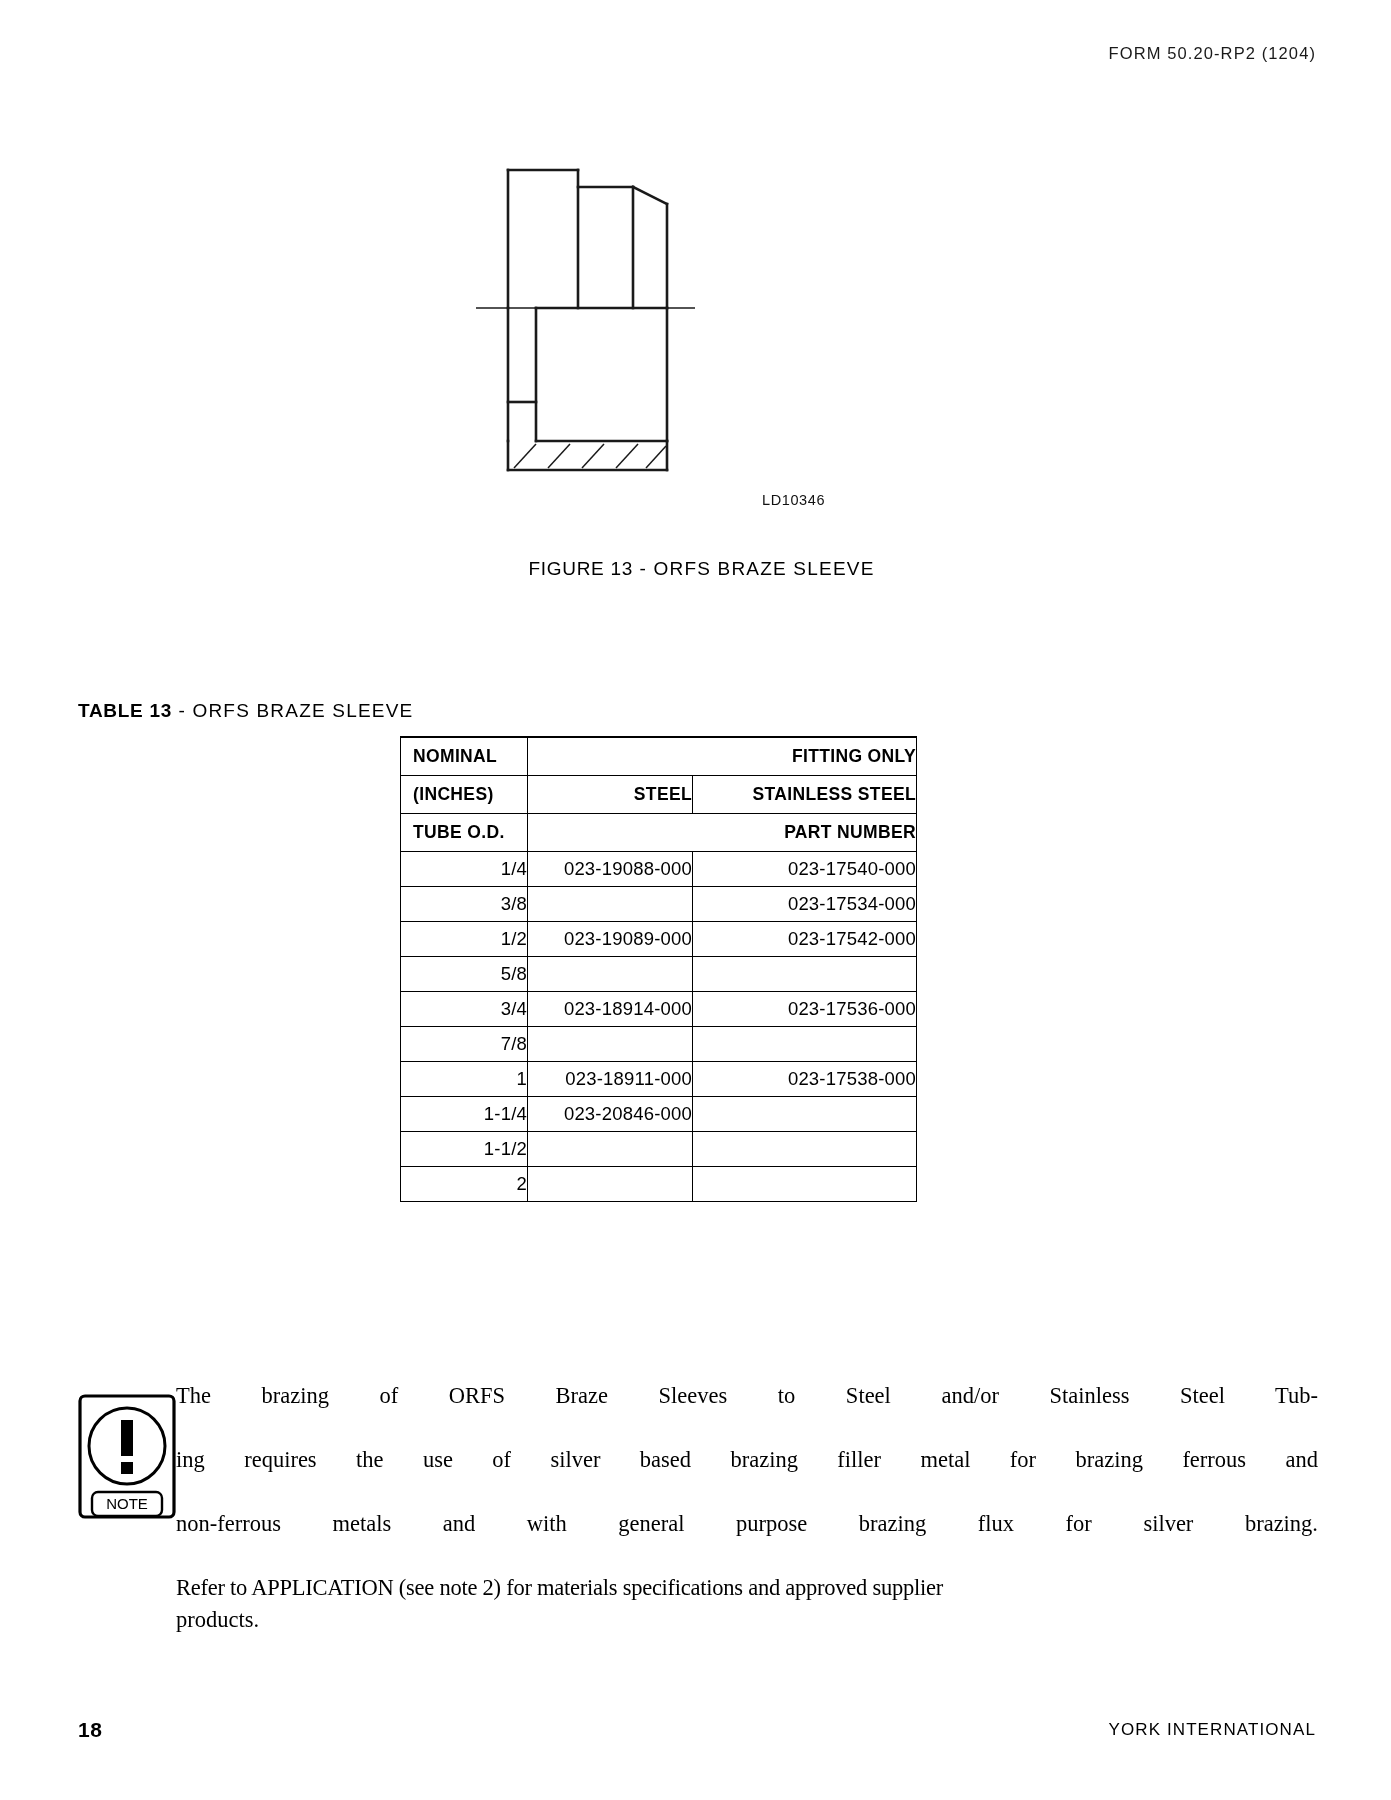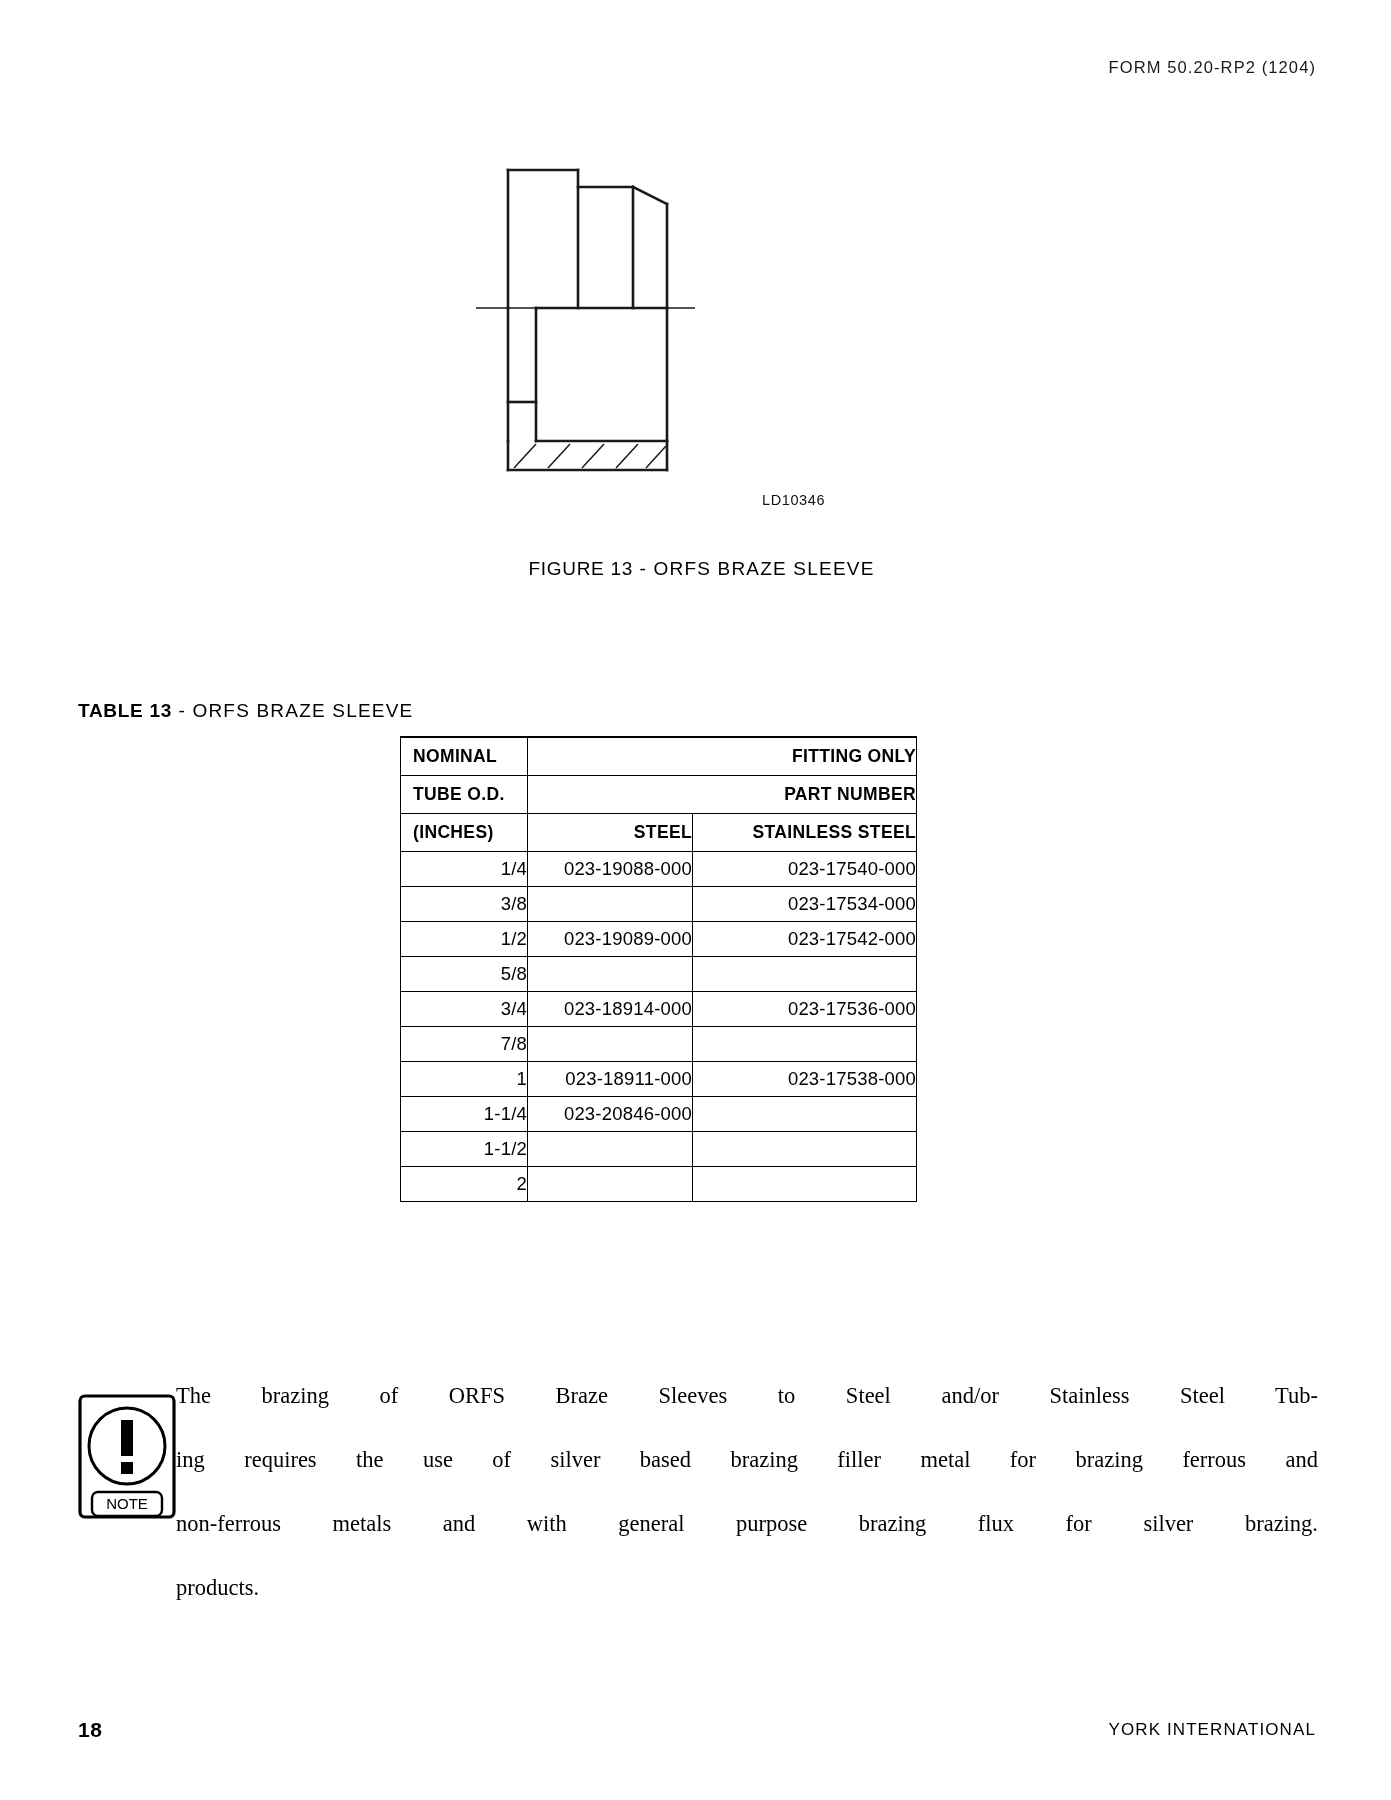--- a/index.html
+++ b/index.html
@@ -16,21 +16,21 @@
     width: 1391px;
     height: 1800px;
     background: #ffffff;
     overflow: hidden;
     box-sizing: border-box;
   }
 
   
   .form-header {
     position: absolute;
-    top: 58px;
+    top: 44px;
     right: 75px;
     font-size: 16.5px;
     letter-spacing: 1.1px;
     color: #1a1a1a;
     white-space: nowrap;
   }
 
   
   .figure-area {
     position: absolute;
@@ -247,27 +247,27 @@
         <col class="col-nom">
           <col class="col-steel">
           <col class="col-ss">
       </colgroup>
       <tbody>
         <tr class="outer-top">
           <td class="hdr-left">NOMINAL</td>
           <td class="hdr" colspan="2">FITTING ONLY</td>
         </tr>
         <tr>
-          <td class="hdr-left">TUBE O.D.</td>
-          <td class="hdr" colspan="2">PART NUMBER</td>
-        </tr>
-        <tr>
           <td class="hdr-left">(INCHES)</td>
           <td class="hdr">STEEL</td>
           <td class="hdr">STAINLESS STEEL</td>
+        </tr>
+        <tr>
+          <td class="hdr-left">TUBE O.D.</td>
+          <td class="hdr" colspan="2">PART NUMBER</td>
         </tr>
 
         <tr>
           <td class="cell">1/4</td>
           <td class="cell">023-19088-000</td>
           <td class="cell">023-17540-000</td>
         </tr>
         <tr>
           <td class="cell">3/8</td>
           <td class="cell"></td>
@@ -323,20 +323,21 @@
       <circle cx="49" cy="52" r="38" fill="none" stroke="#000" stroke-width="3"></circle>
       <rect x="43" y="26" width="12" height="36" fill="#000"></rect>
       <rect x="43" y="68" width="12" height="12" fill="#000"></rect>
       <rect x="14" y="98" width="70" height="24" rx="6" ry="6" fill="#fff" stroke="#000" stroke-width="2.4"></rect>
       <text x="49" y="115" text-anchor="middle" font-family="Liberation Sans, sans-serif" font-size="15" fill="#000">NOTE</text>
     </svg>
     <div class="note-text">
       <span class="l1">The brazing of ORFS Braze Sleeves to Steel and/or Stainless Steel Tub-</span>
       <span class="l2">ing requires the use of silver based brazing filler metal for brazing ferrous and</span>
       <span class="l3">non-ferrous metals and with general purpose brazing flux for silver brazing.</span>
+      <span class="l4">Refer to APPLICATION (see note 2) for materials specifications and approved supplier</span>
       <span class="l5">products.</span>
     </div>
   </div>
 
   <div class="footer-page">18</div>
   <div class="footer-company">YORK INTERNATIONAL</div>
 
 </div>
 
 </body></html>

